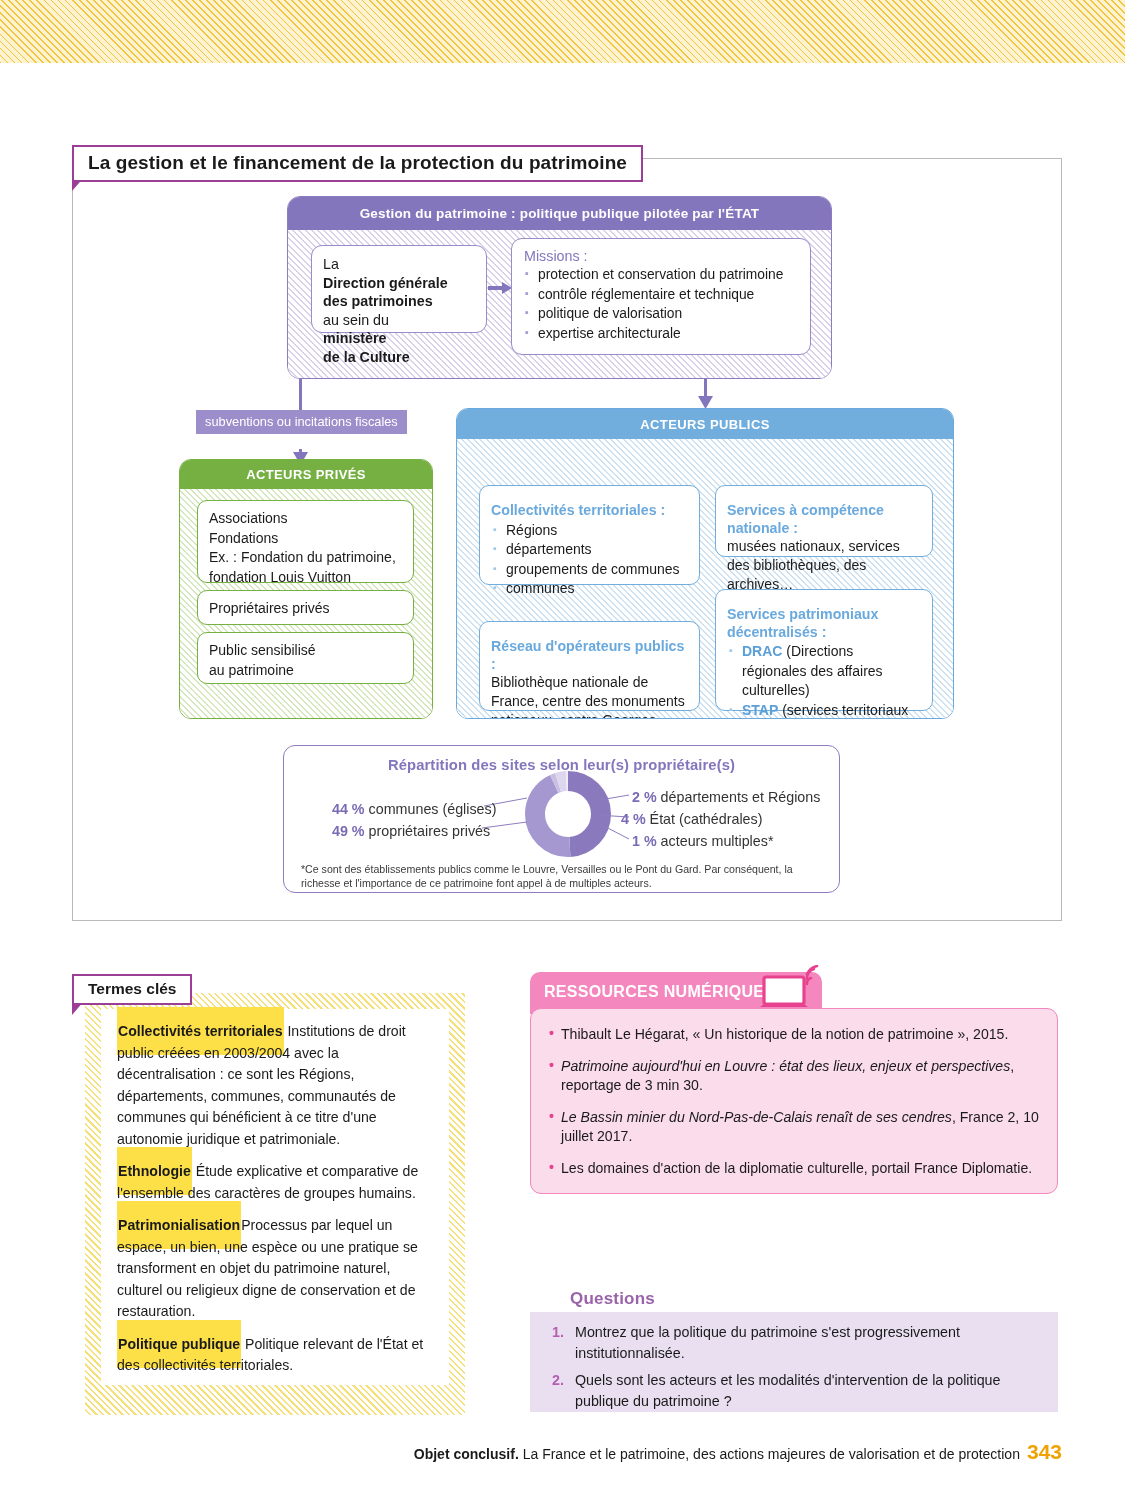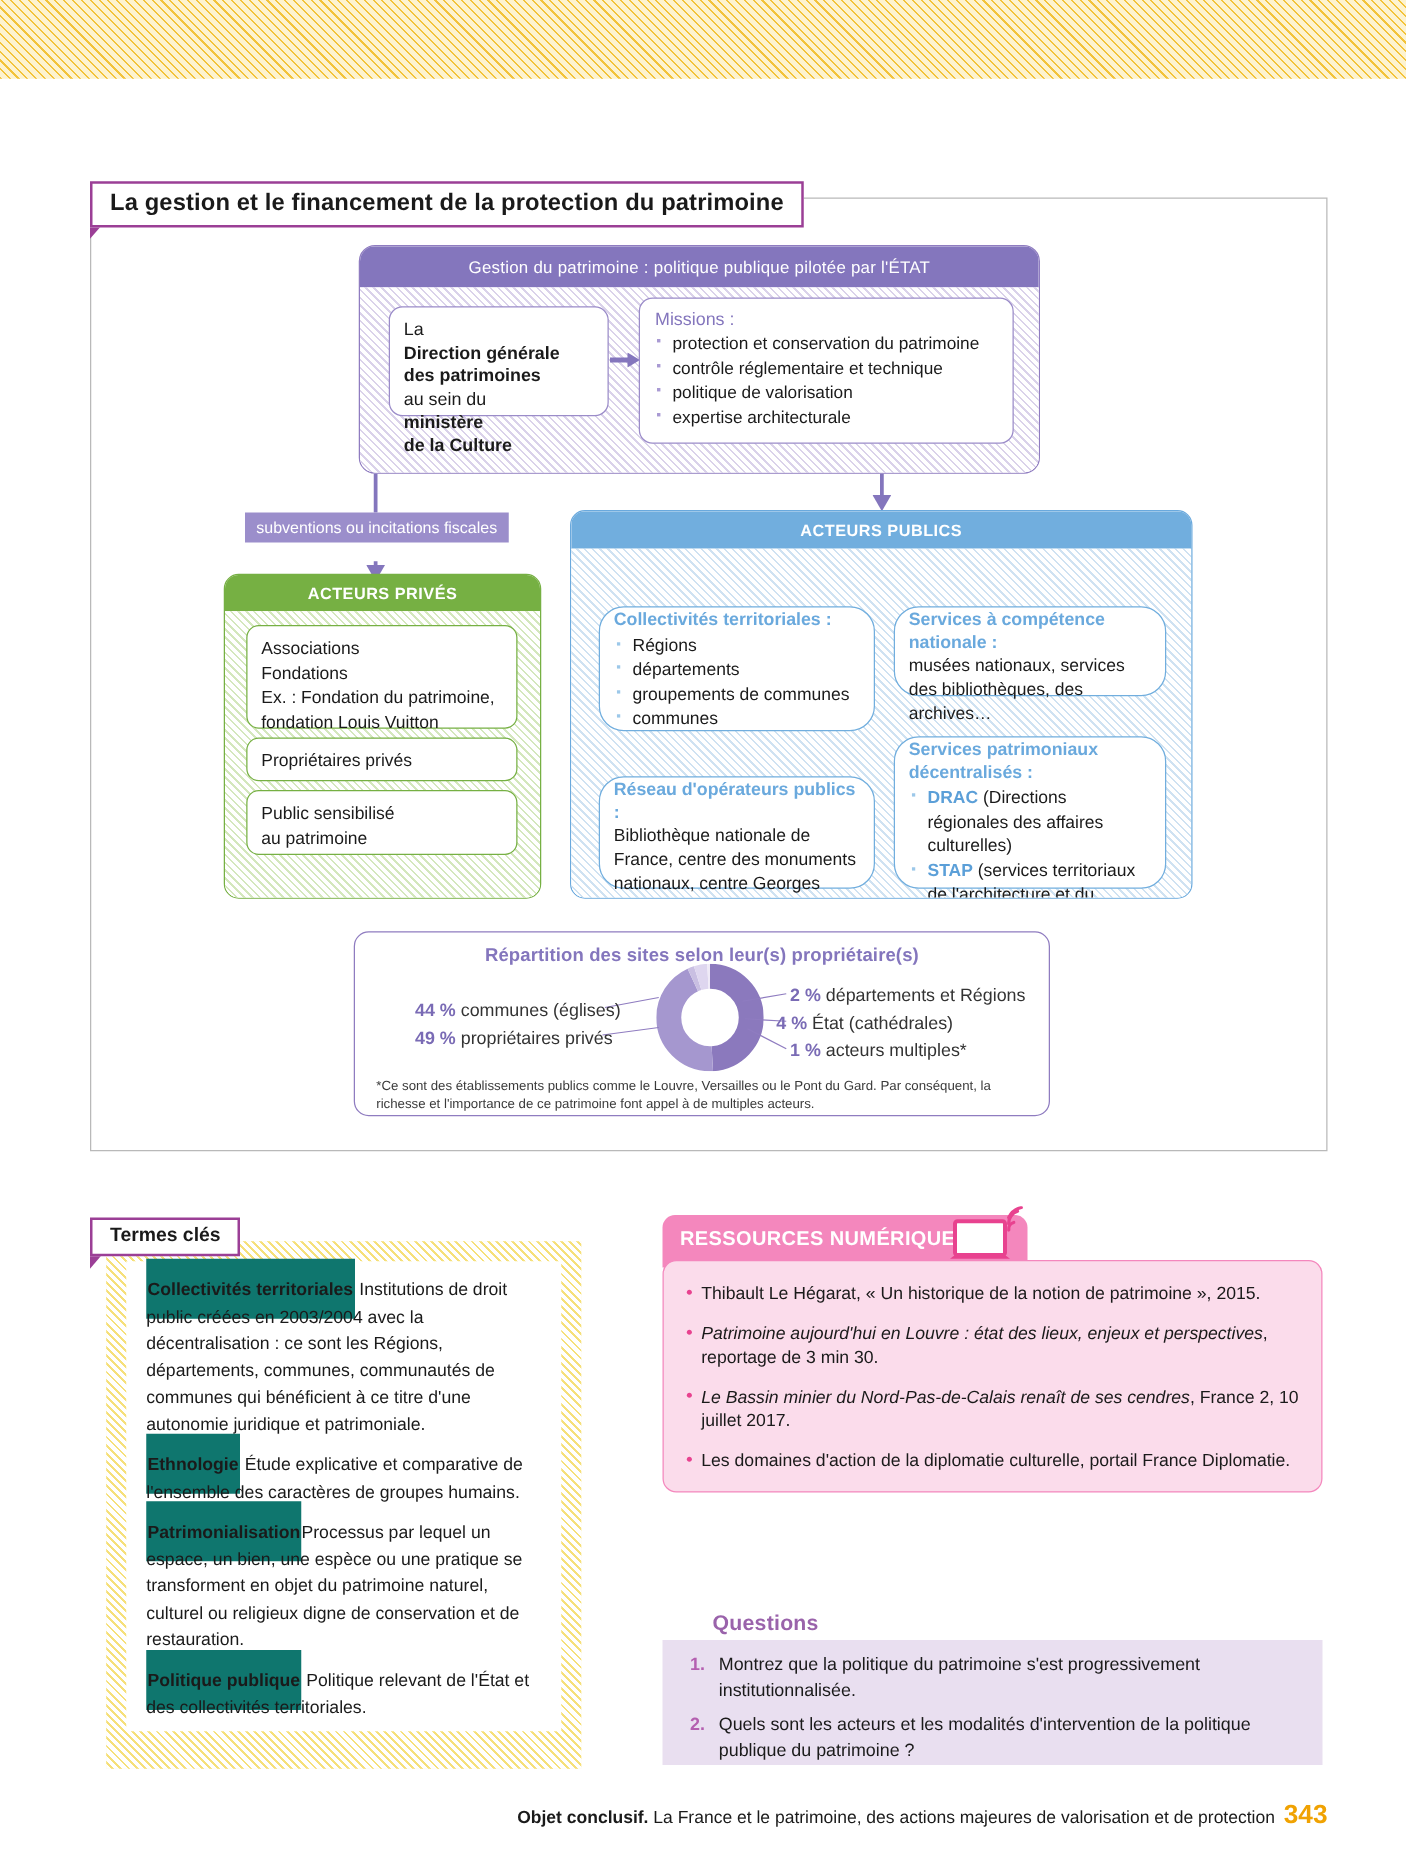--- a/index.html
+++ b/index.html
@@ -59,21 +59,21 @@
 
   
   .etat-block {
     position: absolute; left: 287px; top: 196px; width: 545px; height: 183px;
     border-radius: 13px; overflow: hidden;
     border: 1px solid #8f7cc0;
   }
   .etat-head {
     height: 33px; background: #8476bd; color: #fff;
     display: flex; align-items: center; justify-content: center;
-    font-size: 13.5px; font-weight: normal; letter-spacing: .2px;
+    font-size: 13.5px; font-weight: bold; letter-spacing: .2px;
   }
   .etat-body { position: relative; height: 150px; }
   .white-card {
     position: absolute; background: #fff; border: 1.5px solid #9b8cc9;
     border-radius: 11px;
   }
   .dgp-card { left: 23px; top: 15px; width: 176px; height: 88px; padding: 9px 11px; }
   .dgp-card span { display: block; font-size: 14.3px; line-height: 18.5px; color: #1a1a1a; }
   .vio { color: #8476bd; font-weight: bold; }
   .blk { color: #1a1a1a; }
@@ -127,21 +127,21 @@
     border-radius: 12px; overflow: hidden; border: 1px solid #6aa9dd;
   }
   .publics-head {
     height: 30px; background: #71aede; color: #fff;
     display: flex; align-items: center; justify-content: center;
     font-size: 13px; font-weight: bold; letter-spacing: .4px;
   }
   .publics-body { position: relative; height: 281px; }
   .blue-card {
     position: absolute; background: #fff; border: 1.5px solid #71aede;
-    border-radius: 20px; padding: 2px 11px;
+    border-radius: 10px; padding: 16px 11px;
   }
   .blue-title { font-size: 14.2px; font-weight: bold; color: #6aa9dd; line-height: 17.5px; }
   .blue-card div.txt { font-size: 14px; line-height: 19px; color: #1a1a1a; }
   .blue-card ul { list-style: none; margin-top: 1px; }
   .blue-card li {
     font-size: 14px; line-height: 19.5px; color: #1a1a1a;
     padding-left: 15px; position: relative;
   }
   .blue-card li:before {
     content: "▪"; position: absolute; left: 2px; top: -1px;
@@ -197,21 +197,21 @@
     background-image: repeating-linear-gradient(45deg,
        #ffffff 0px, #ffffff 3px, #f6e07a 3px, #f6e07a 4.6px);
   }
   .termes-white {
     position: absolute; left: 101px; top: 1009px; width: 348px; height: 376px;
     background: #fff; padding: 12px 16px 10px 16px;
   }
   .termes-white p {
     font-size: 14.1px; line-height: 21.5px; color: #1a1a1a; margin-bottom: 11px;
   }
-  .hl { background: #0f766e; font-weight: bold; padding: 16px 1px; }
+  .hl { background: #fde047; font-weight: bold; padding: 16px 1px; }
 
   
   .res-tab {
     position: absolute; left: 530px; top: 972px; width: 292px; height: 42px;
     background: #f487bd; border-radius: 10px 10px 0 0;
   }
   .res-tab-label {
     position: absolute; left: 544px; top: 983px;
     font-size: 16px; font-weight: bold; color: #fff; letter-spacing: .3px;
   }

